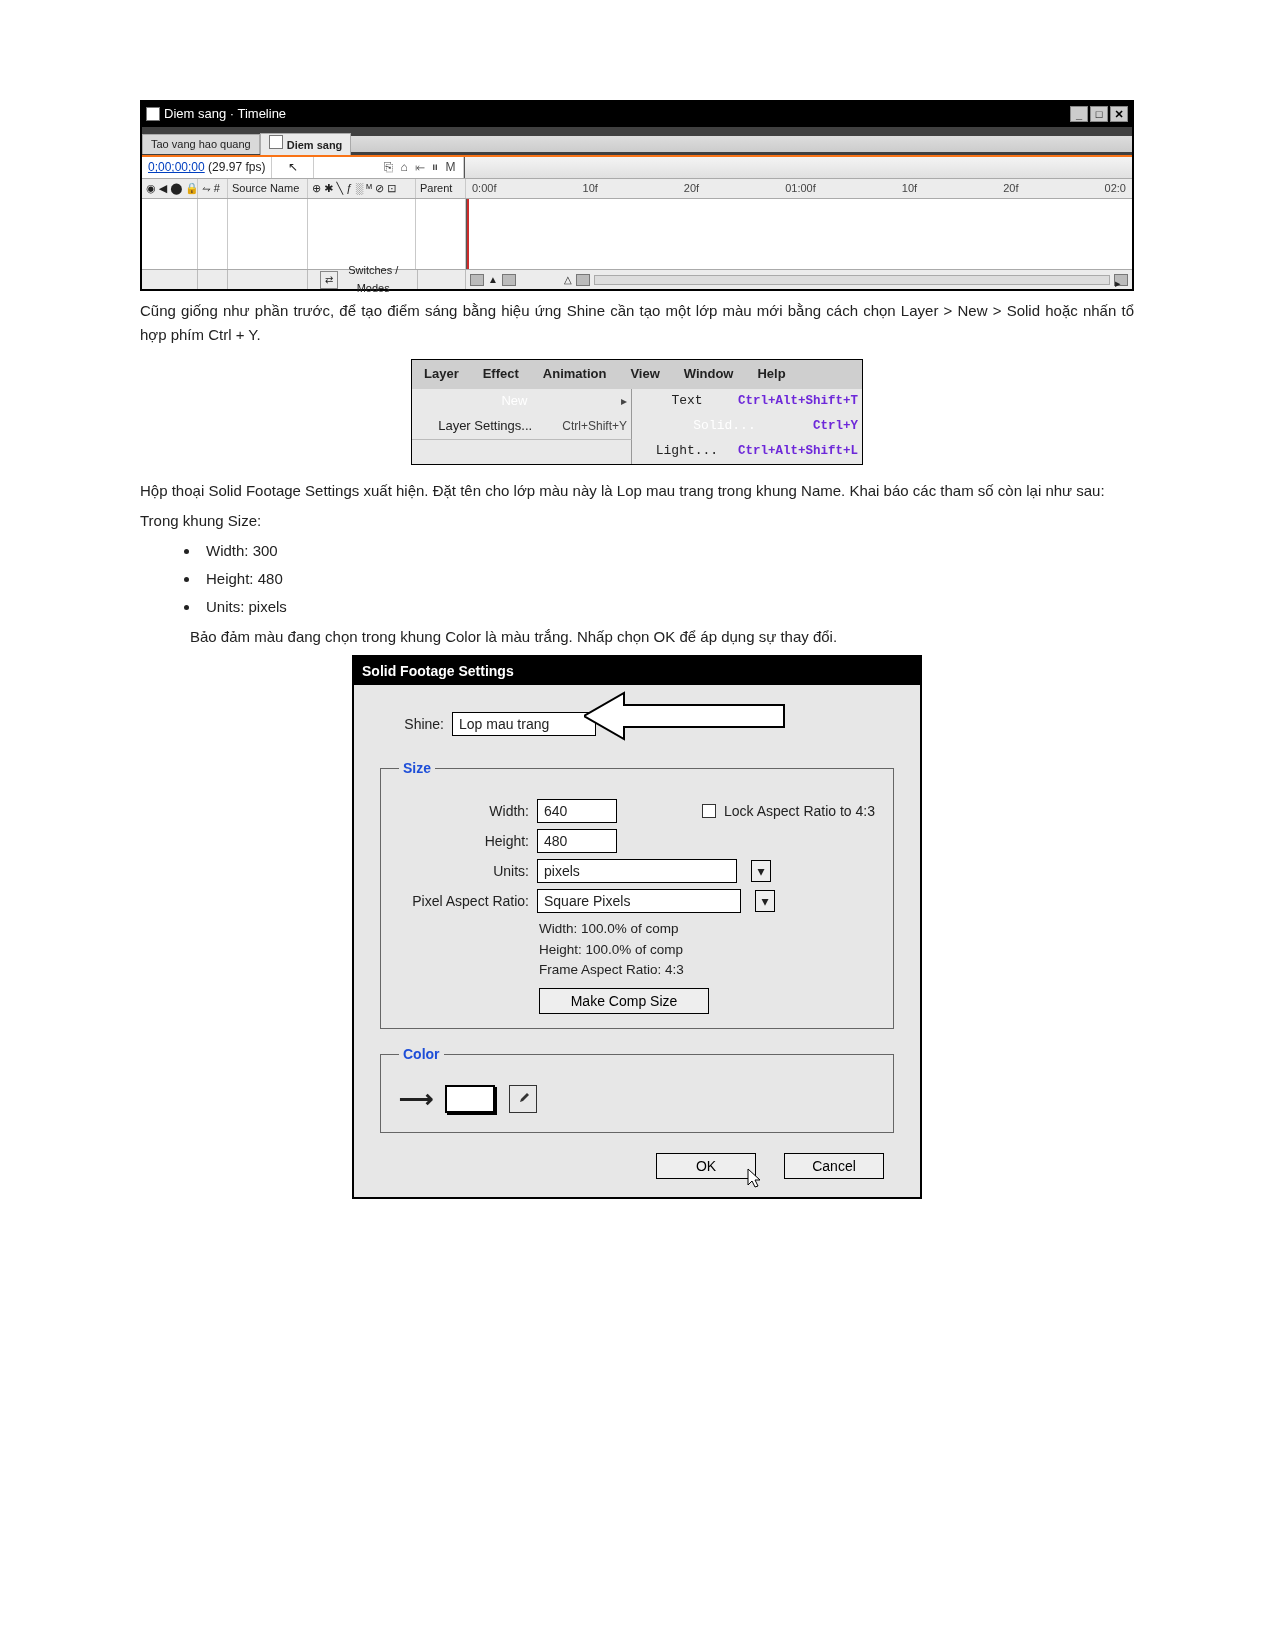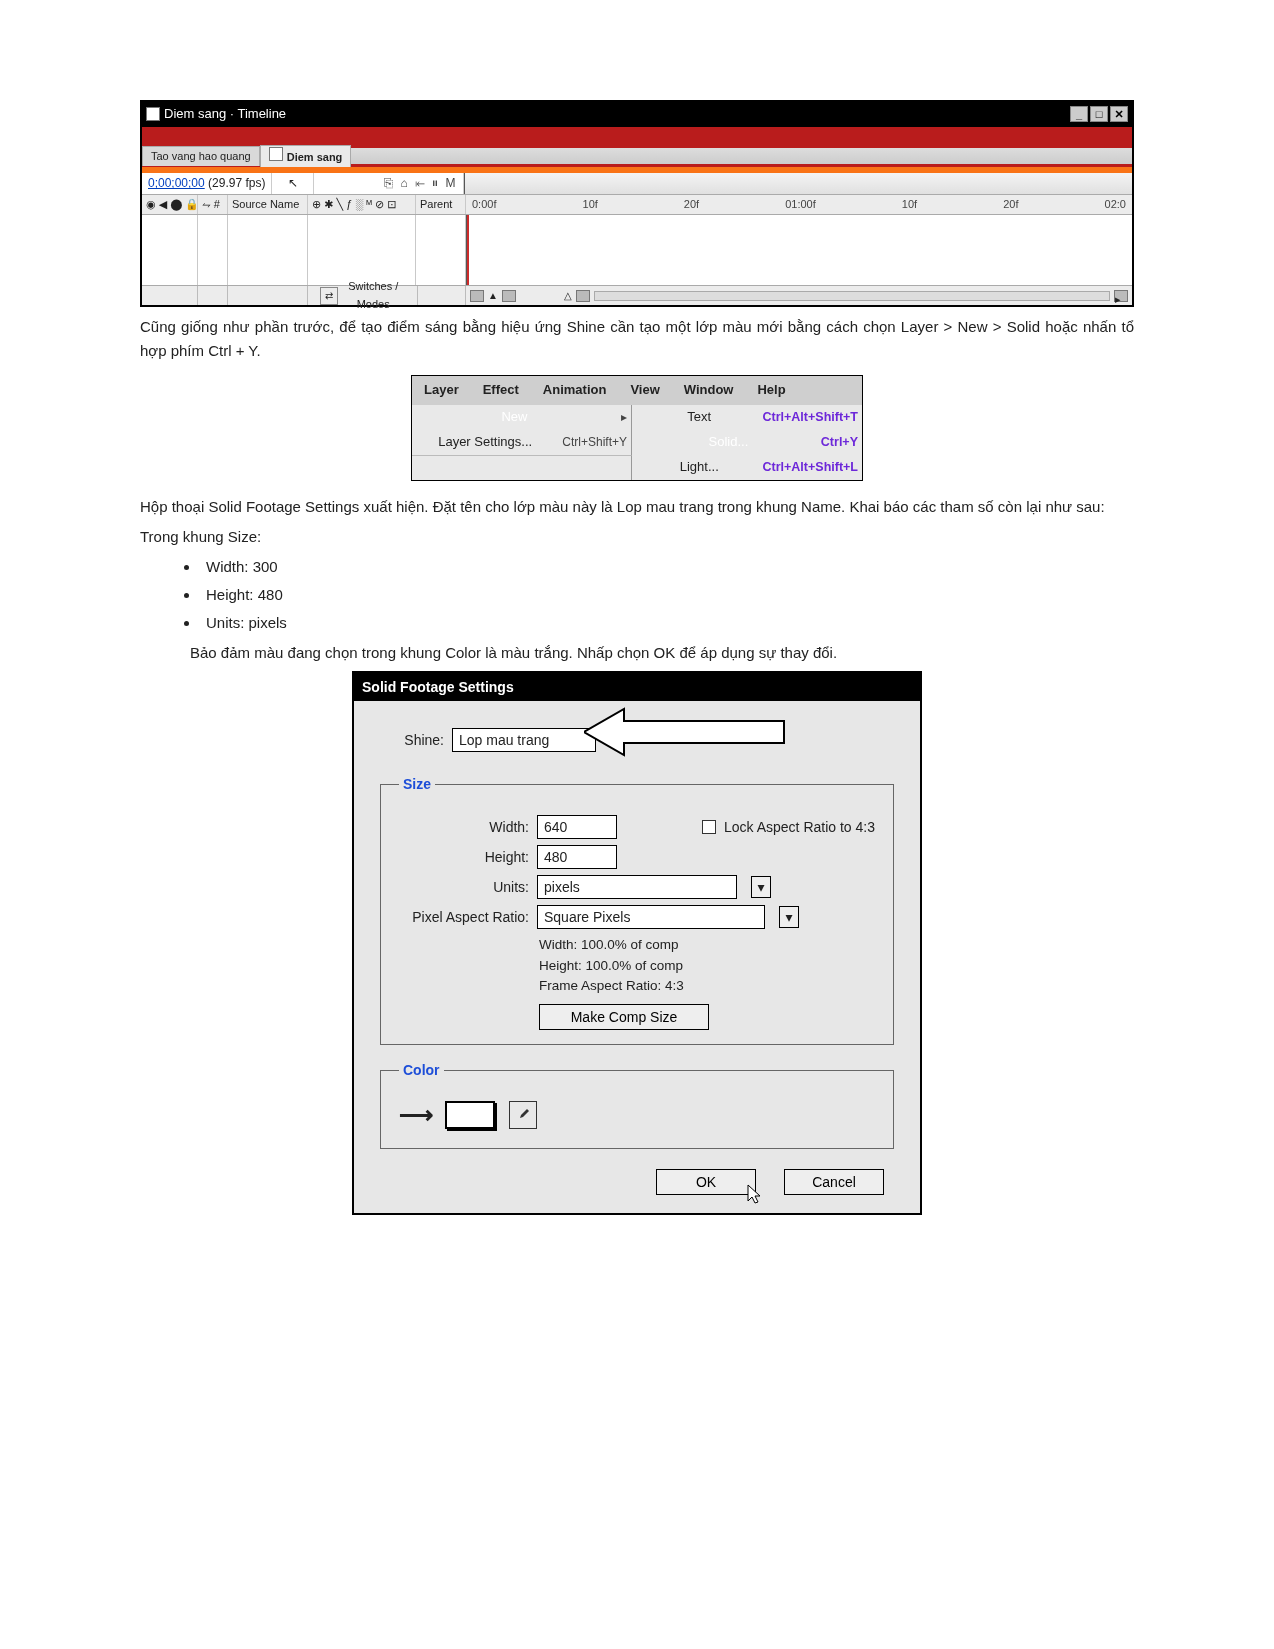--- a/index.html
+++ b/index.html
@@ -3,21 +3,21 @@
   <meta charset="utf-8">
   <style>
     * { box-sizing: border-box; margin: 0; padding: 0; }
     body { background: #fff; font-family: Verdana, Arial, sans-serif; font-size: 15px; color: #222; padding: 100px 140px 60px 140px; line-height: 1.6; width: 1274px; }
 
     
     .timeline-win { border: 2px solid #000; background: #fff; margin-bottom: 8px; }
     .timeline-titlebar { background: #000; color: #fff; display:flex; align-items:center; padding:2px 4px; font-size:13px; }
     .timeline-titlebar .spacer { flex:1; }
     .winbtn { width:18px; height:16px; background:#ccc; border:1px solid #888; color:#000; display:inline-flex; align-items:center; justify-content:center; font-size:11px; margin-left:2px; font-weight:bold; }
-    .tabs-row { display:flex; align-items:center; border-bottom:6px solid #f97316; padding:18px 0 0 0; background:#b91c1c; }
+    .tabs-row { display:flex; align-items:center; border-bottom:2px solid #f97316; padding:6px 0 0 0; background:#404040; }
     .tab { background:#d9d9d9; border:1px solid #aaa; border-bottom:none; font-size:11px; padding:1px 8px; margin-right:0; }
     .tab.active { background:#eaeaea; font-weight:bold; }
     .tab-strip { flex:1; height:16px; background:linear-gradient(#ddd,#ccc); }
     .tl-toolbar { display:flex; align-items:center; border-bottom:1px solid #aaa; height:22px; font-size:12px; position:relative; }
     .tc-cell { border-right:1px solid #ccc; padding:0 6px; height:100%; display:flex; align-items:center; font-family:Arial; }
     .timecode { color:#003fbf; text-decoration:underline; }
     .tl-icons { letter-spacing:2px; color:#444; font-size:12px; }
     .ruler { flex:1; height:100%; position:relative; border-left:1px solid #555; background:linear-gradient(#f4f4f4,#e0e0e0); }
     .tl-head { display:flex; font-size:11px; border-bottom:1px solid #aaa; height:20px; background:#ececec; }
     .col { border-right:1px solid #c9c9c9; padding:0 4px; display:flex; align-items:center; overflow:hidden; white-space:nowrap; }
@@ -41,21 +41,21 @@
     ul.specs li { margin:4px 0; padding-left:6px; }
 
     
     .menu-shot { border:1px solid #000; display:inline-block; margin: 6px auto; font-family: Tahoma, Arial; font-size:13px; background:#fff;}
     .menubar { display:flex; background:#cfcfcf; padding:2px 0; }
     .menubar div { padding:2px 12px; font-weight:bold; }
     .menurow { display:flex; }
     .menurow .left { width:220px; border-right:1px solid #999; background:#e9e9e9; padding:2px 4px; display:flex; align-items:center; gap:8px; }
     .menurow .left .mi { flex:1; }
     .menurow .left .sc { color:#444; font-size:12px; }
-    .menurow .right { width:230px; display:flex; background:#e9e9e9; padding:2px 4px; }
+    .menurow .right { width:230px; display:flex; background:#e9e9e9; padding:2px 4px;font-family:Liberation Mono, monospace; }
     .menurow .right .mi { flex:1; }
     .menurow .right .sc { color:#6d28d9; font-size:12.5px; font-weight:bold; }
     .sel { background:#112a6e; color:#fff; }
     .sel .sc { color:#fff; }
     .menu-wrap { text-align:center; margin:4px 0 8px; }
 
     
     .dlg-wrap { text-align:center; margin-top:6px; }
     .dlg { width:570px; border:2px solid #000; margin:0 auto; text-align:left; font-family: Tahoma, Arial; font-size:14px; background:#e7e7e7; }
     .dlg-title { background:#000; color:#fff; padding:3px 8px; font-weight:bold; }
@@ -241,21 +241,21 @@
         </div>
         <div class="frow">
           <div class="flabel">Units:</div>
           <div class="sel-box" style="width:200px">
               <span>pixels</span>
             </div>
           <div class="sel-arrow">▾</div>
         </div>
         <div class="frow">
           <div class="flabel">Pixel Aspect Ratio:</div>
-          <div class="sel-box" style="width:228px">
+          <div class="sel-box" style="width:204px">
               <span>Square Pixels</span>
             </div>
           <div class="sel-arrow">▾</div>
         </div>
         <div class="info-lines">
           <div>Width:  100.0% of comp</div>
           <div>Height:  100.0% of comp</div>
           <div>Frame Aspect Ratio: 4:3</div>
         </div>
         <div class="makecomp">

